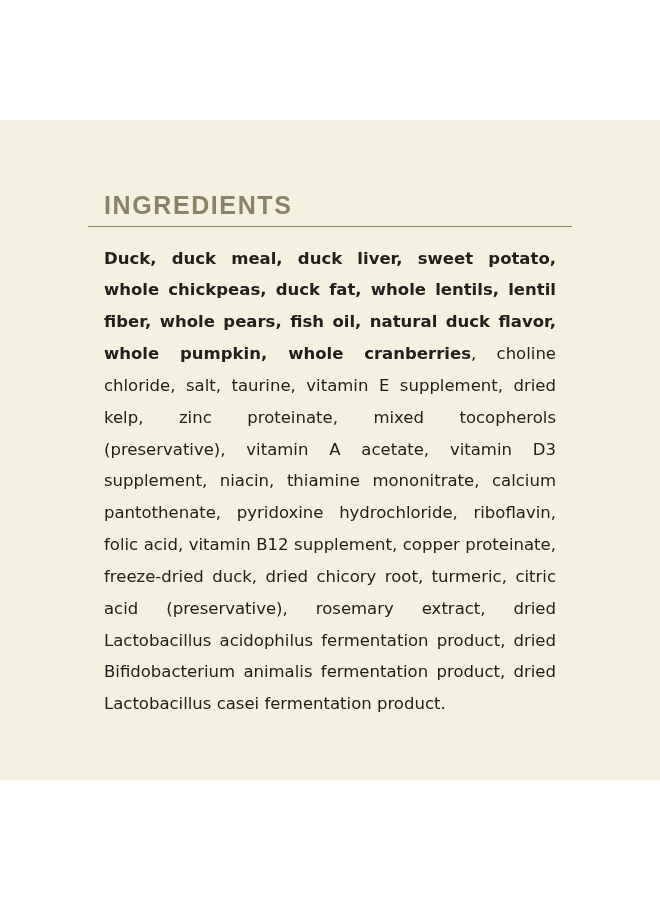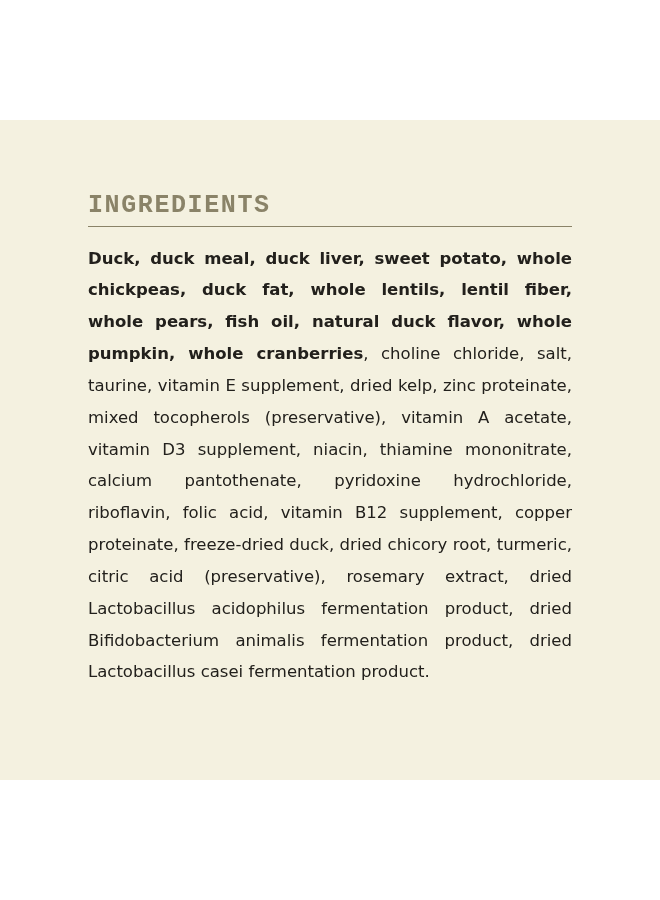--- a/index.html
+++ b/index.html
@@ -21,42 +21,42 @@
     height: 660px;
     background: #f4f1e0;
   }
   .content {
     position: absolute;
     left: 88px;
     top: 72px;
     width: 484px;
   }
   .heading {
-    font-family: Liberation Mono, monospace;
+    font-family: Liberation Sans, sans-serif;
     font-size: 25px;
     font-weight: bold;
     letter-spacing: 1.6px;
     color: #8a8368;
-    margin: 0 0 6px 0;
+    margin: 0 0 6px 16px;
     line-height: 1.1;
   }
   .rule {
     height: 1px;
     background: #8a8368;
     width: 100%;
     margin: 0 0 16px 0;
   }
   .ingredients {
     font-family: "DejaVu Sans", sans-serif;
     font-size: 16.5px;
     line-height: 1.93;
     color: #22201c;
     text-align: justify;
     text-justify: inter-word;
-    margin: 0;
+    margin: 16px;
   }
   .ingredients .bold {
     font-weight: bold;
   }
 </style>
 </head>
 <body>
 
 <div class="panel">
   <div class="content">

